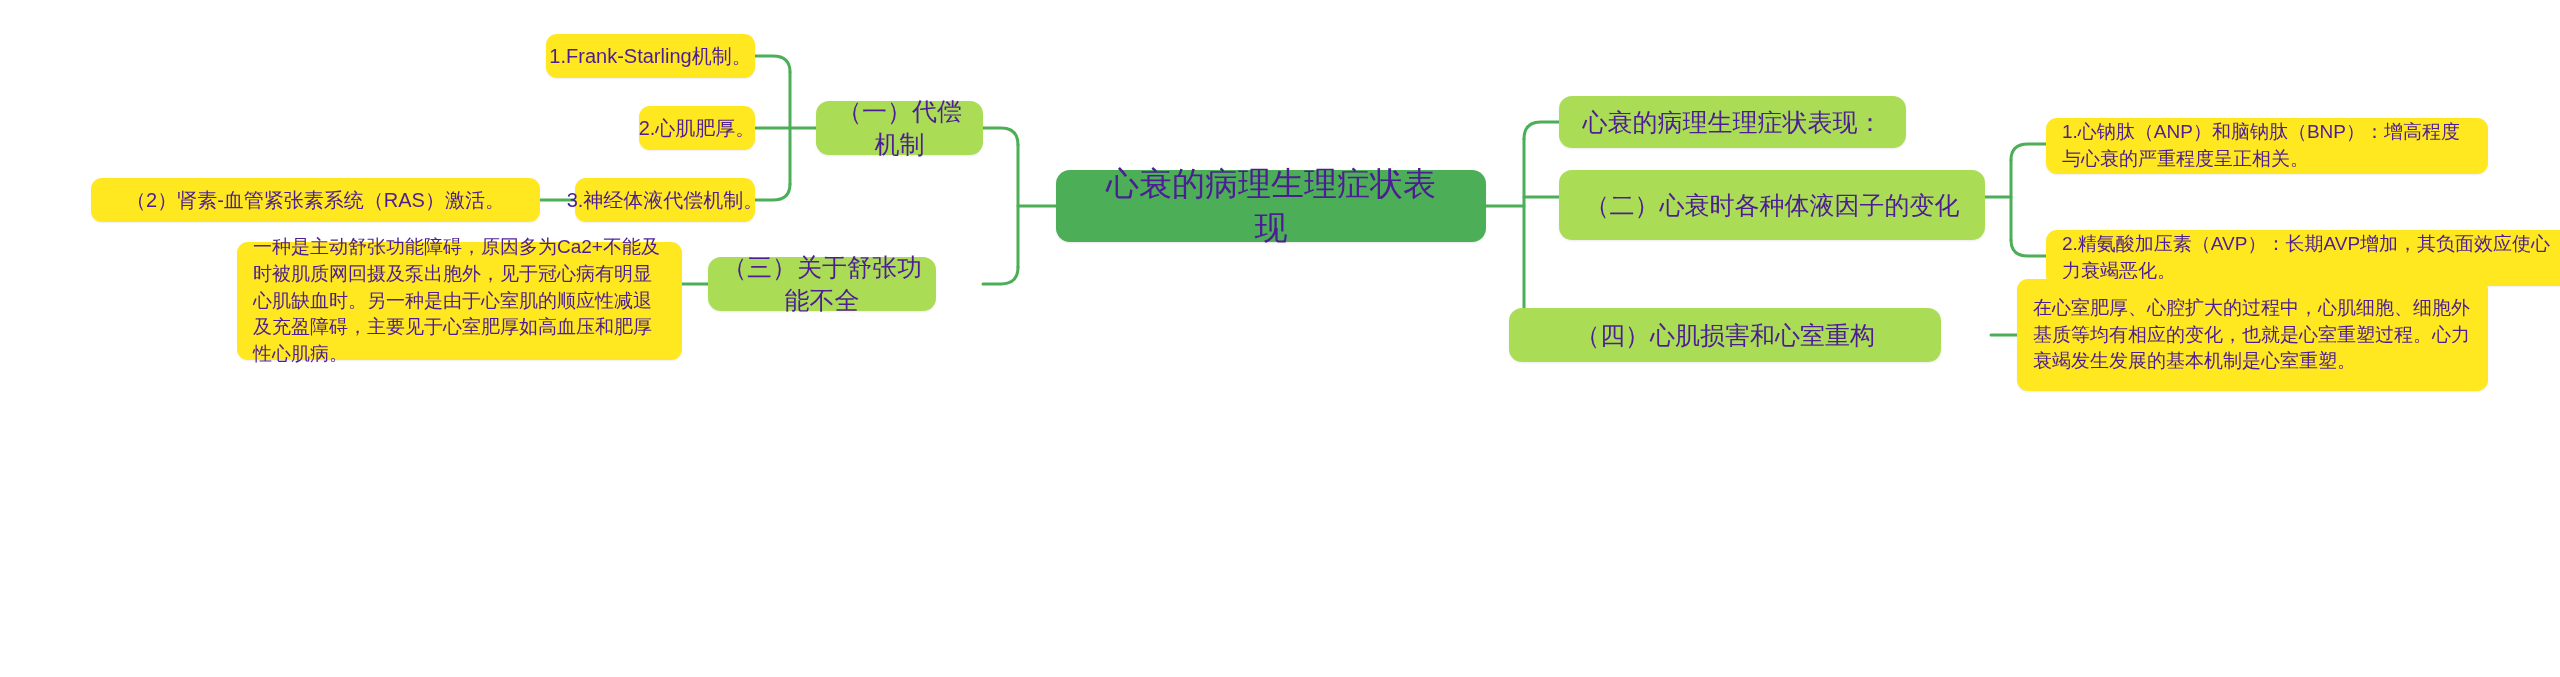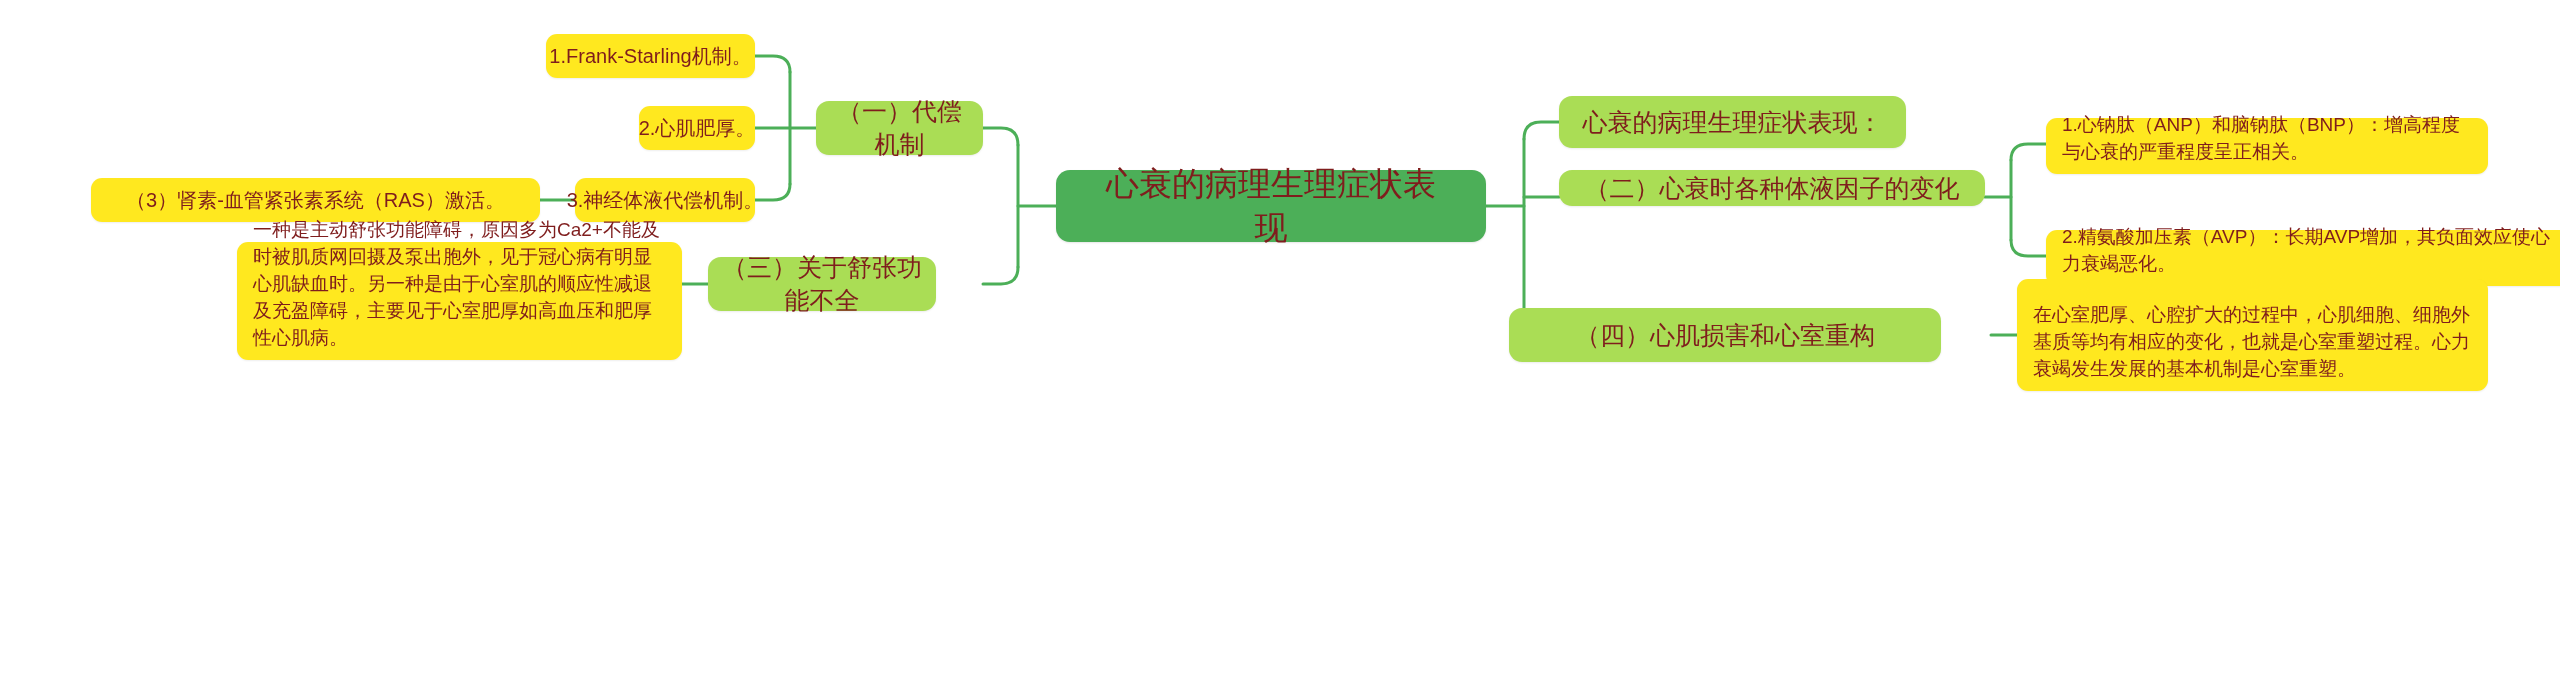--- a/index.html
+++ b/index.html
@@ -32,21 +32,21 @@
     pointer-events: none;
     z-index: 1;
   }
 
   .node {
     position: absolute;
     box-sizing: border-box;
     z-index: 2;
     display: flex;
     align-items: center;
-    color: #7f1d1d;
+    color: #4c1d95;
     line-height: 1.32;
     white-space: pre-wrap;
   }
 
   
   .node.root {
     background: #4caf58;
     border-radius: 14px;
     justify-content: center;
     text-align: center;
@@ -73,21 +73,21 @@
     font-size: 20px;
     padding: 8px 16px;
     box-shadow: 0 1px 2px rgba(0,0,0,0.07);
   }
   .node.leaf.one-line {
     justify-content: center;
     text-align: center;
     white-space: nowrap;
   }
   .node.leaf.block {
-    align-items: flex-end;
+    align-items: center;
     text-align: left;
     line-height: 1.42;
     font-size: 19px;
   }
   .node.leaf.block .txt { display: block; }
 </style>
 </head>
 <body>
 
 <div id="mindmap">
@@ -149,36 +149,36 @@
 
   <div class="node leaf one-line" style="left:639px; top:106px; width:116px; height:44px;">
     <span>2.心肌肥厚。</span>
   </div>
 
   <div class="node leaf one-line" style="left:575px; top:178px; width:180px; height:44px;text-align:center;">
     <span>3.神经体液代偿机制。</span>
   </div>
 
   <div class="node leaf one-line" style="left:91px; top:178px; width:449px; height:44px;">
-    <span>（3）肾素-血管紧张素系统（RAS）激活。</span>
+    <span>（2）肾素-血管紧张素系统（RAS）激活。</span>
   </div>
 
   <div class="node branch" style="left:708px; top:257px; width:228px; height:54px;">
     <span>（三）关于舒张功能不全</span>
   </div>
 
   <div class="node leaf block" style="left:237px; top:242px; width:445px; height:118px;">
     <span class="txt">一种是主动舒张功能障碍，原因多为Ca2+不能及时被肌质网回摄及泵出胞外，见于冠心病有明显心肌缺血时。另一种是由于心室肌的顺应性减退及充盈障碍，主要见于心室肥厚如高血压和肥厚性心肌病。</span>
   </div>
 
   <div class="node branch" style="left:1559px; top:96px; width:347px; height:52px;">
     <span>心衰的病理生理症状表现：</span>
   </div>
 
-  <div class="node branch" style="left:1559px; top:170px; width:426px; height:36px;">
+  <div class="node branch" style="left:1559px; top:170px; width:426px; height:70px;">
     <span>（二）心衰时各种体液因子的变化</span>
   </div>
 
   <div class="node leaf block" style="left:2046px; top:118px; width:442px; height:56px;">
     <span class="txt">1.心钠肽（ANP）和脑钠肽（BNP）：增高程度与心衰的严重程度呈正相关。</span>
   </div>
 
   <div class="node leaf block" style="left:2046px; top:230px; width:534px; height:56px;">
     <span class="txt">2.精氨酸加压素（AVP）：长期AVP增加，其负面效应使心力衰竭恶化。</span>
   </div>

